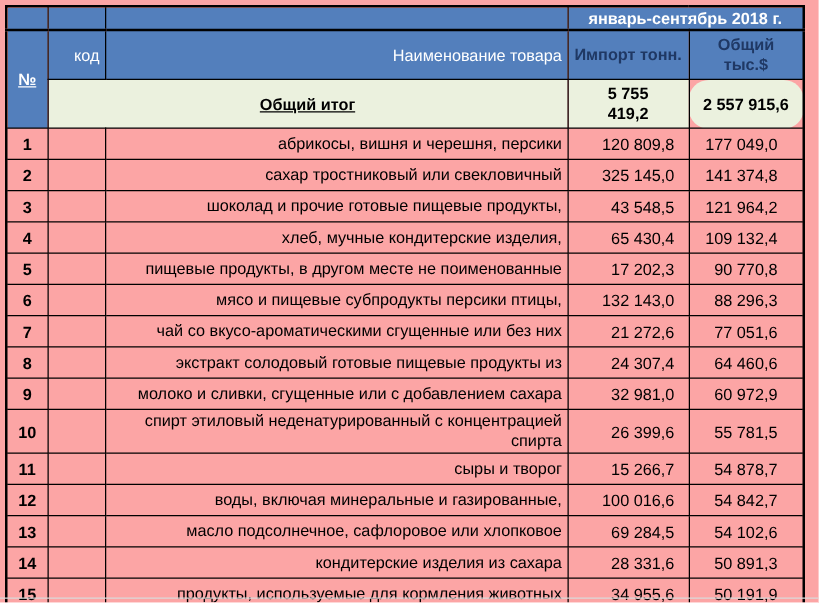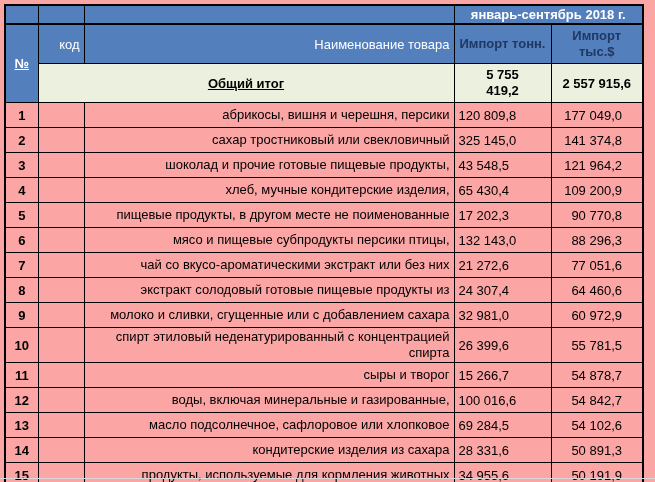--- a/index.html
+++ b/index.html
@@ -75,34 +75,36 @@
     font-weight: bold;
     text-align: center;
     white-space: pre-line;
     line-height: 16px;
     margin-top: 10px;
   }
   .total-usd {
     font-weight: bold;
     text-align: center;
     white-space: nowrap;
+    border-radius: 16px;
   }
 
   
   tr.data-row td { height: 22px; }
   td.cell-num {
     font-weight: bold;
     text-align: center;
   }
   td.cell-name {
     text-align: right;
     padding-left: 7px;
     line-height: 16px;
   }
   td.cell-tons {
+    text-align: right;
     padding-right: 11px;
     white-space: nowrap;
   }
   td.cell-usd {
     text-align: right;
     padding-right: 20px;
     white-space: nowrap;
   }
 
   .bottom-gridline {
@@ -132,21 +134,21 @@
       <td class="blue"></td>
       <td class="blue"></td>
       <td class="blue period-cell" colspan="2">январь-сентябрь 2018 г.</td>
     </tr>
 
     <tr class="colhead-row">
       <td class="blue num-head" rowspan="2">№</td>
       <td class="blue head-light">код</td>
       <td class="blue head-light">Наименование товара</td>
       <td class="blue head-dark">Импорт тонн.</td>
-      <td class="blue head-dark">Импорт тыс.$</td>
+      <td class="blue head-dark">Общий тыс.$</td>
     </tr>
 
     <tr class="grand-total-row">
       <td class="green total-label" colspan="2">Общий итог</td>
       <td class="green total-tons">5 755
 419,2</td>
       <td class="green total-usd">2 557 915,6</td>
     </tr>
 
     <tr class="data-row">
@@ -168,40 +170,40 @@
       <td class="cell-code"></td>
       <td class="cell-name">шоколад и прочие готовые пищевые продукты,</td>
       <td class="cell-tons">43 548,5</td>
       <td class="cell-usd">121 964,2</td>
     </tr>
     <tr class="data-row">
       <td class="cell-num">4</td>
       <td class="cell-code"></td>
       <td class="cell-name">хлеб, мучные кондитерские изделия,</td>
       <td class="cell-tons">65 430,4</td>
-      <td class="cell-usd">109 200,9</td>
+      <td class="cell-usd">109 132,4</td>
     </tr>
     <tr class="data-row">
       <td class="cell-num">5</td>
       <td class="cell-code"></td>
       <td class="cell-name">пищевые продукты, в другом месте не поименованные</td>
       <td class="cell-tons">17 202,3</td>
       <td class="cell-usd">90 770,8</td>
     </tr>
     <tr class="data-row">
       <td class="cell-num">6</td>
       <td class="cell-code"></td>
       <td class="cell-name">мясо и пищевые субпродукты персики птицы,</td>
       <td class="cell-tons">132 143,0</td>
       <td class="cell-usd">88 296,3</td>
     </tr>
     <tr class="data-row">
       <td class="cell-num">7</td>
       <td class="cell-code"></td>
-      <td class="cell-name">чай со вкусо-ароматическими экстракт или без них</td>
+      <td class="cell-name">чай со вкусо-ароматическими сгущенные или без них</td>
       <td class="cell-tons">21 272,6</td>
       <td class="cell-usd">77 051,6</td>
     </tr>
     <tr class="data-row">
       <td class="cell-num">8</td>
       <td class="cell-code"></td>
       <td class="cell-name">экстракт солодовый готовые пищевые продукты из</td>
       <td class="cell-tons">24 307,4</td>
       <td class="cell-usd">64 460,6</td>
     </tr>

